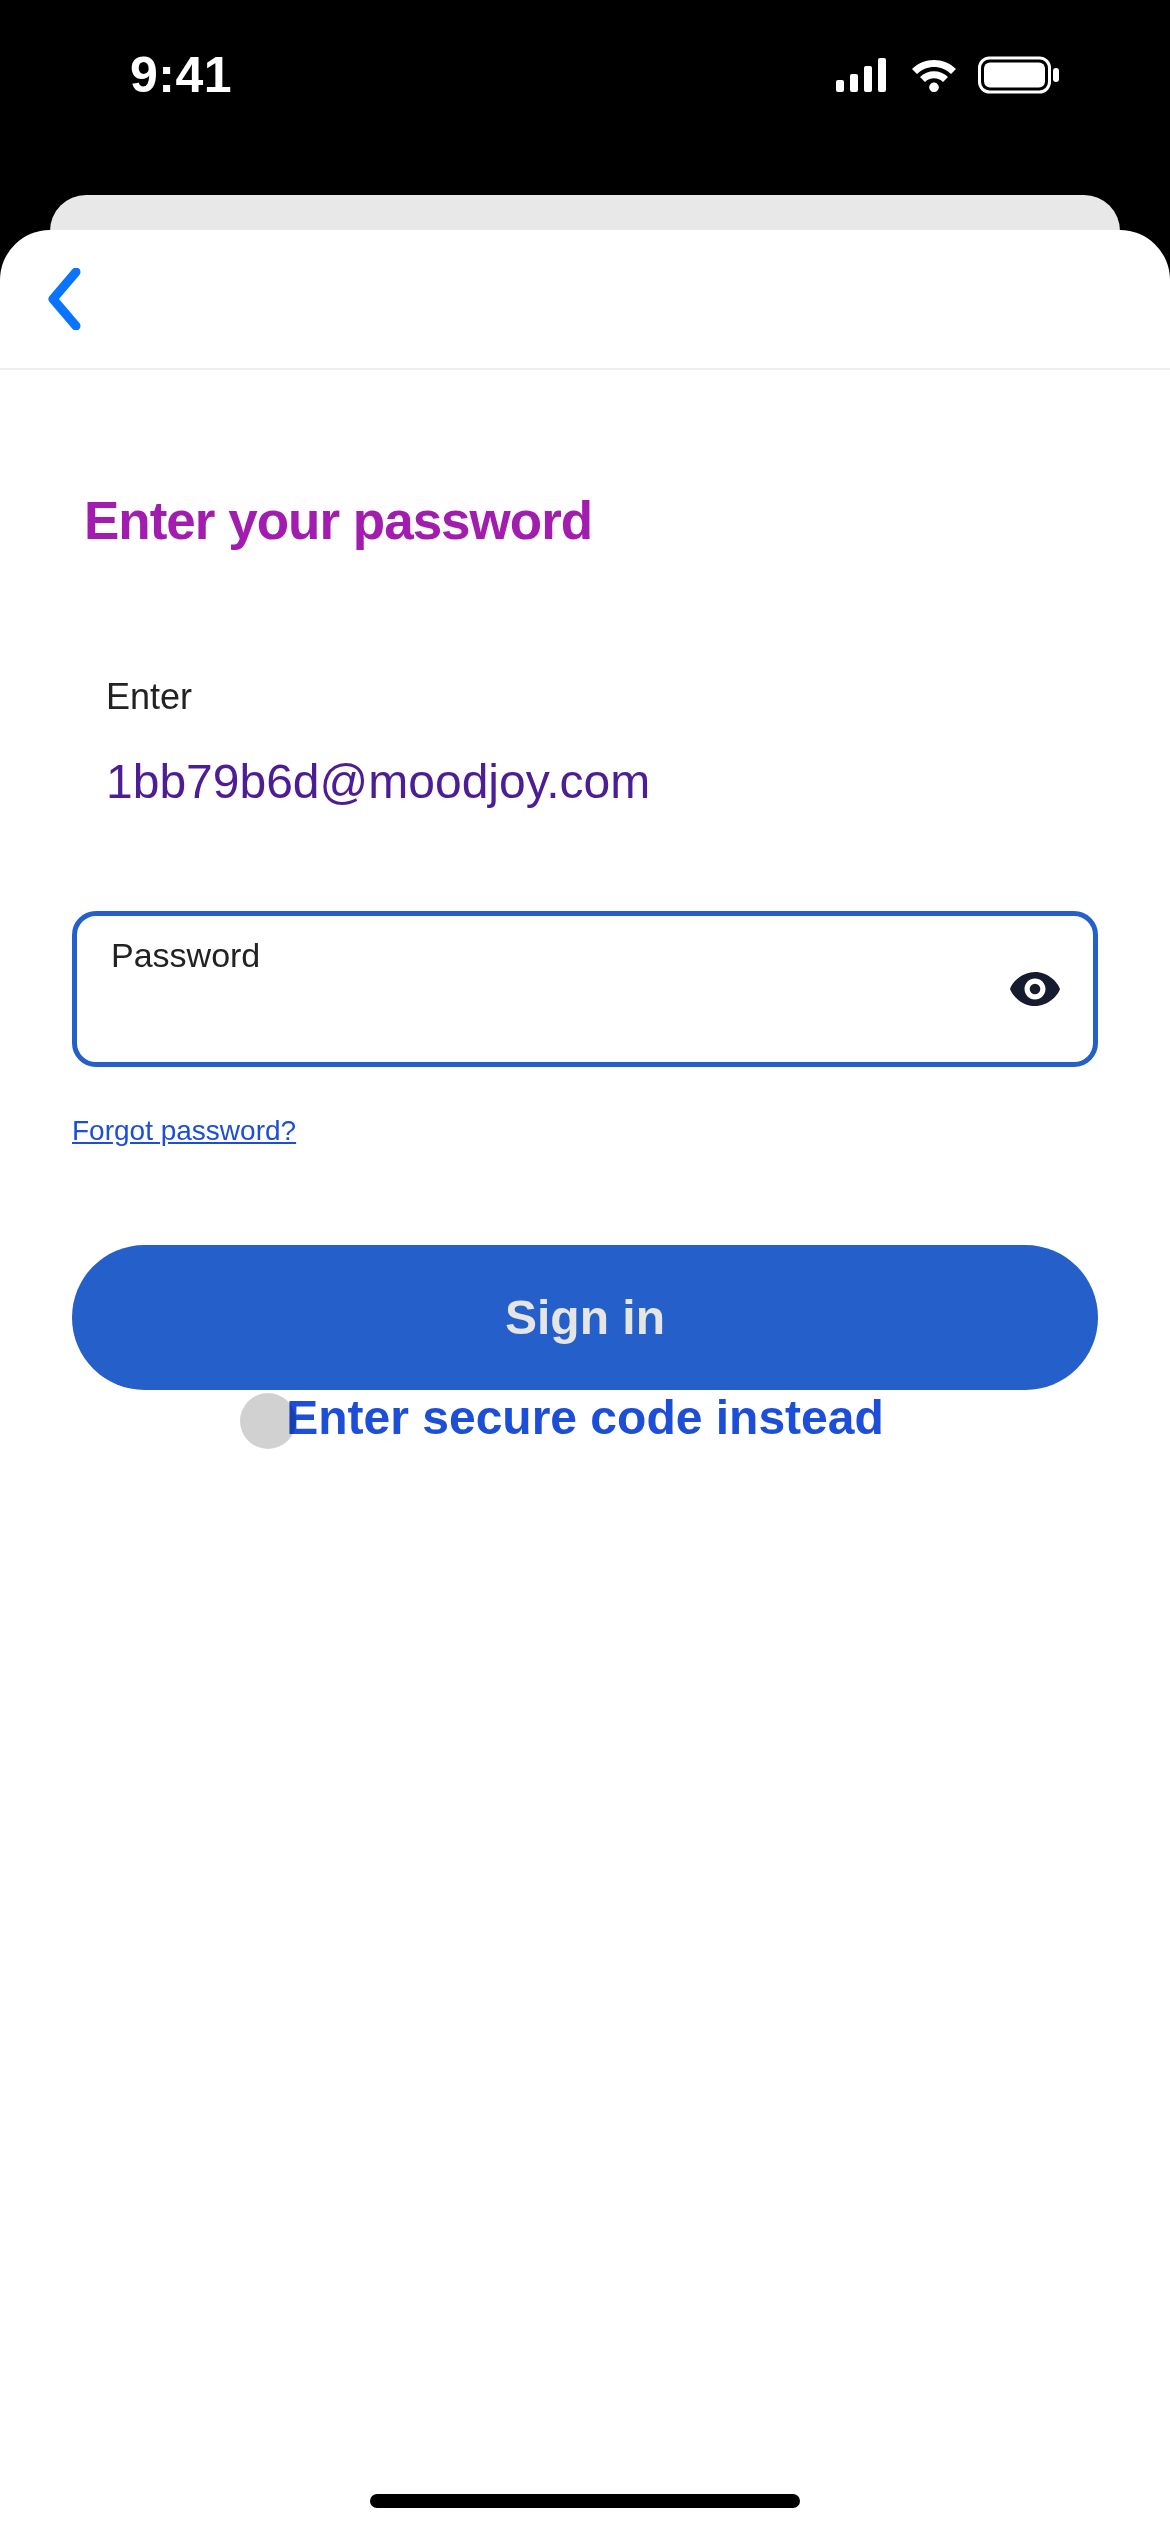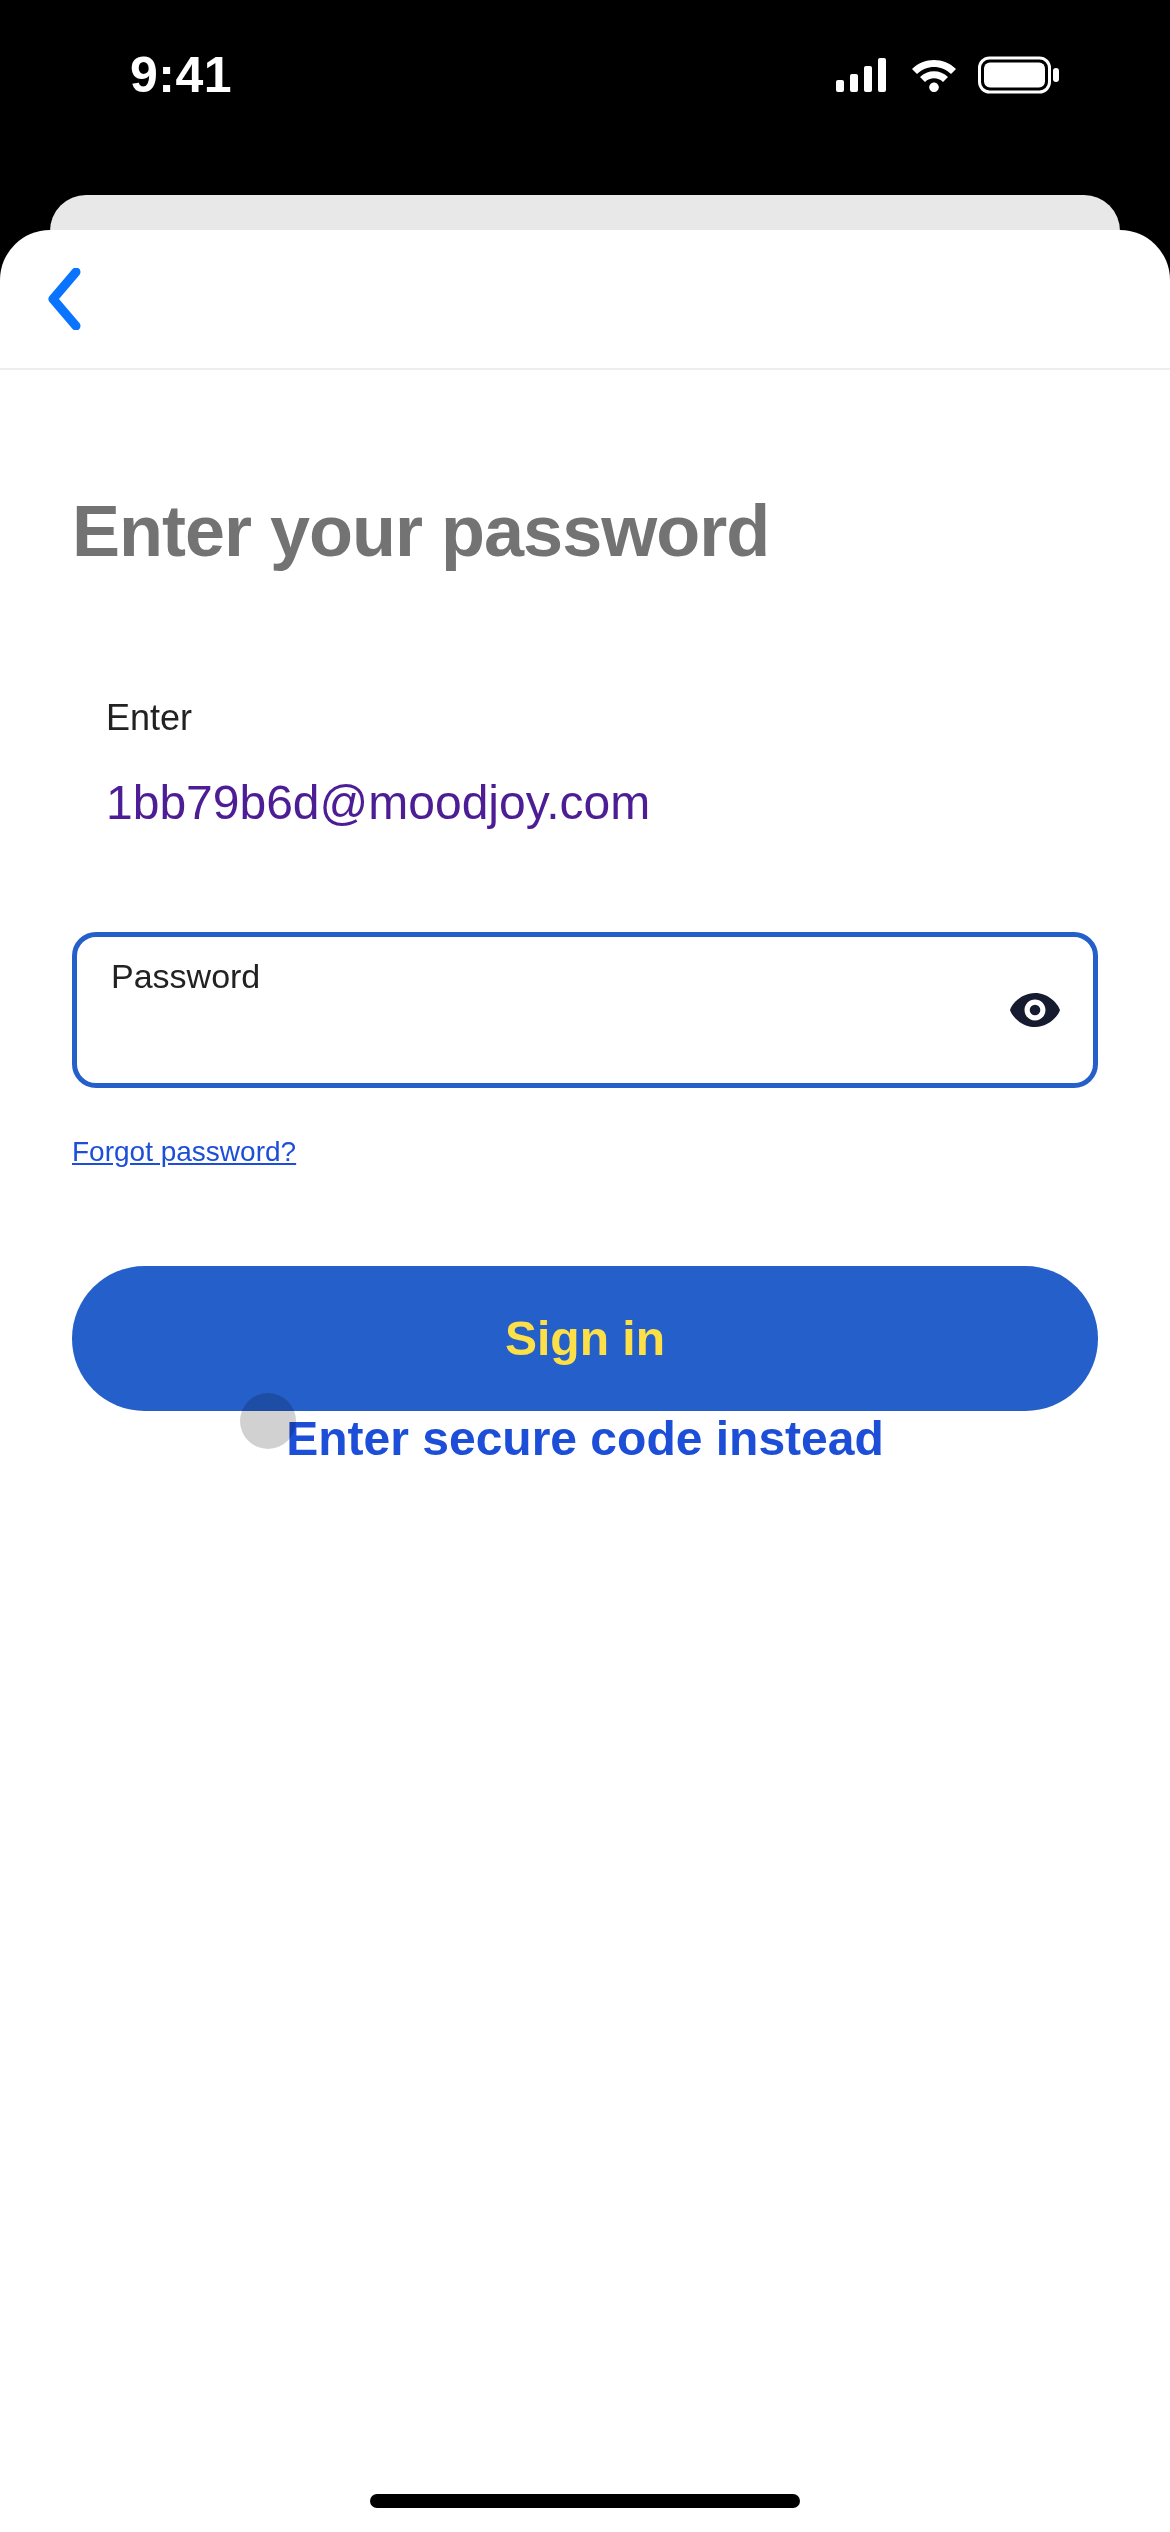--- a/index.html
+++ b/index.html
@@ -44,21 +44,21 @@
       display: flex;
       align-items: center;
       padding: 0 30px;
     }
     .back-button {
       background: none; border: 0; cursor: pointer;
       width: 70px; height: 70px;
       display: flex; align-items: center; justify-content: center;
     }
     .content { padding: 120px 72px 0 72px; }
-    .title { font-size: 72px; font-weight: 700; color: #737373; letter-spacing: -1px; }
+    .title { font-size: 53px; font-weight: 700; color: #a21caf; letter-spacing: -1px; margin-left: 12px; }
     .email-block { margin-top: 125px; padding-left: 34px; }
     .email-label { font-size: 36px; color: #222; }
     .email-value { font-size: 48px; color: #4c1d95; margin-top: 36px; }
     .password-field {
       margin-top: 102px;
       border: 5px solid #245fca;
       border-radius: 24px;
       height: 156px;
       padding: 20px 100px 2px 34px;
       position: relative;
@@ -85,21 +85,21 @@
       text-decoration: underline;
       cursor: pointer;
     }
     .sign-in-button {
       margin-top: 98px;
       width: 100%;
       height: 145px;
       background: #245fca;
       border-radius: 90px;
       border: 0;
-      color: #fde047;
+      color: #e5e5e5;
       font-size: 48px;
       font-weight: 600;
       cursor: pointer;
     }
     .secure-code-link {
       display: block;
       text-align: center;
       font-size: 48px;
       font-weight: 600;
       color: #1d4ed8;

